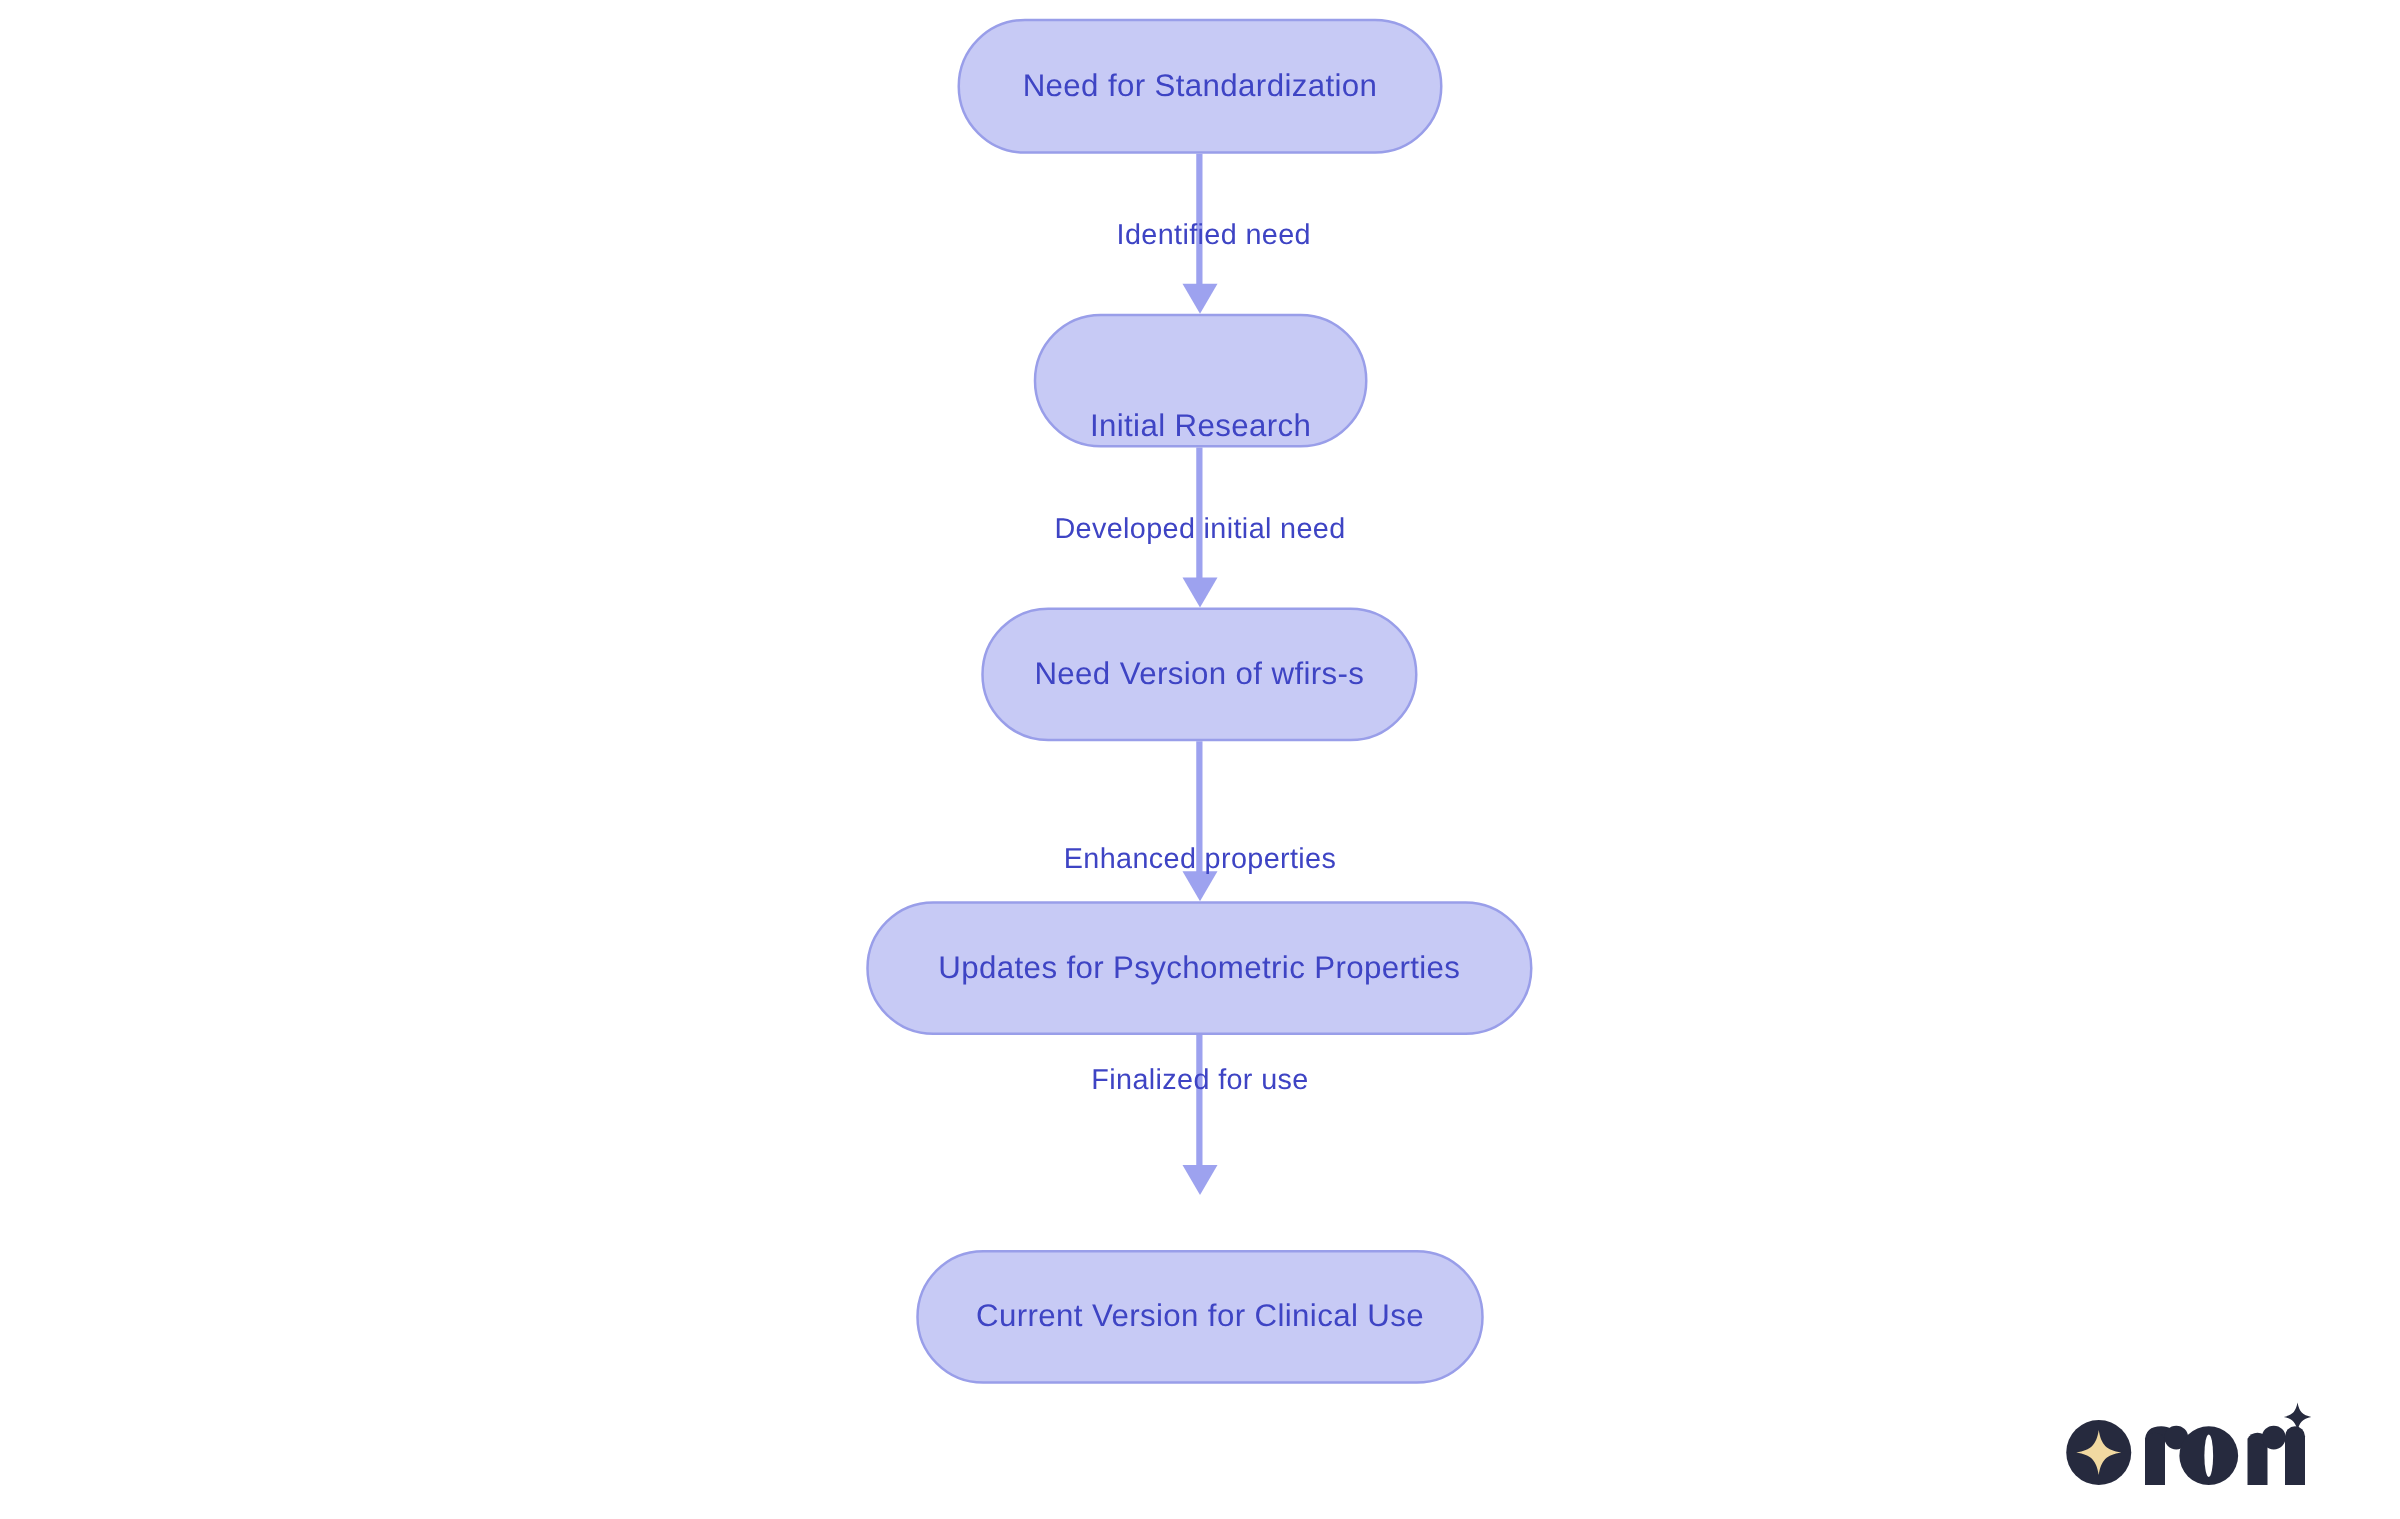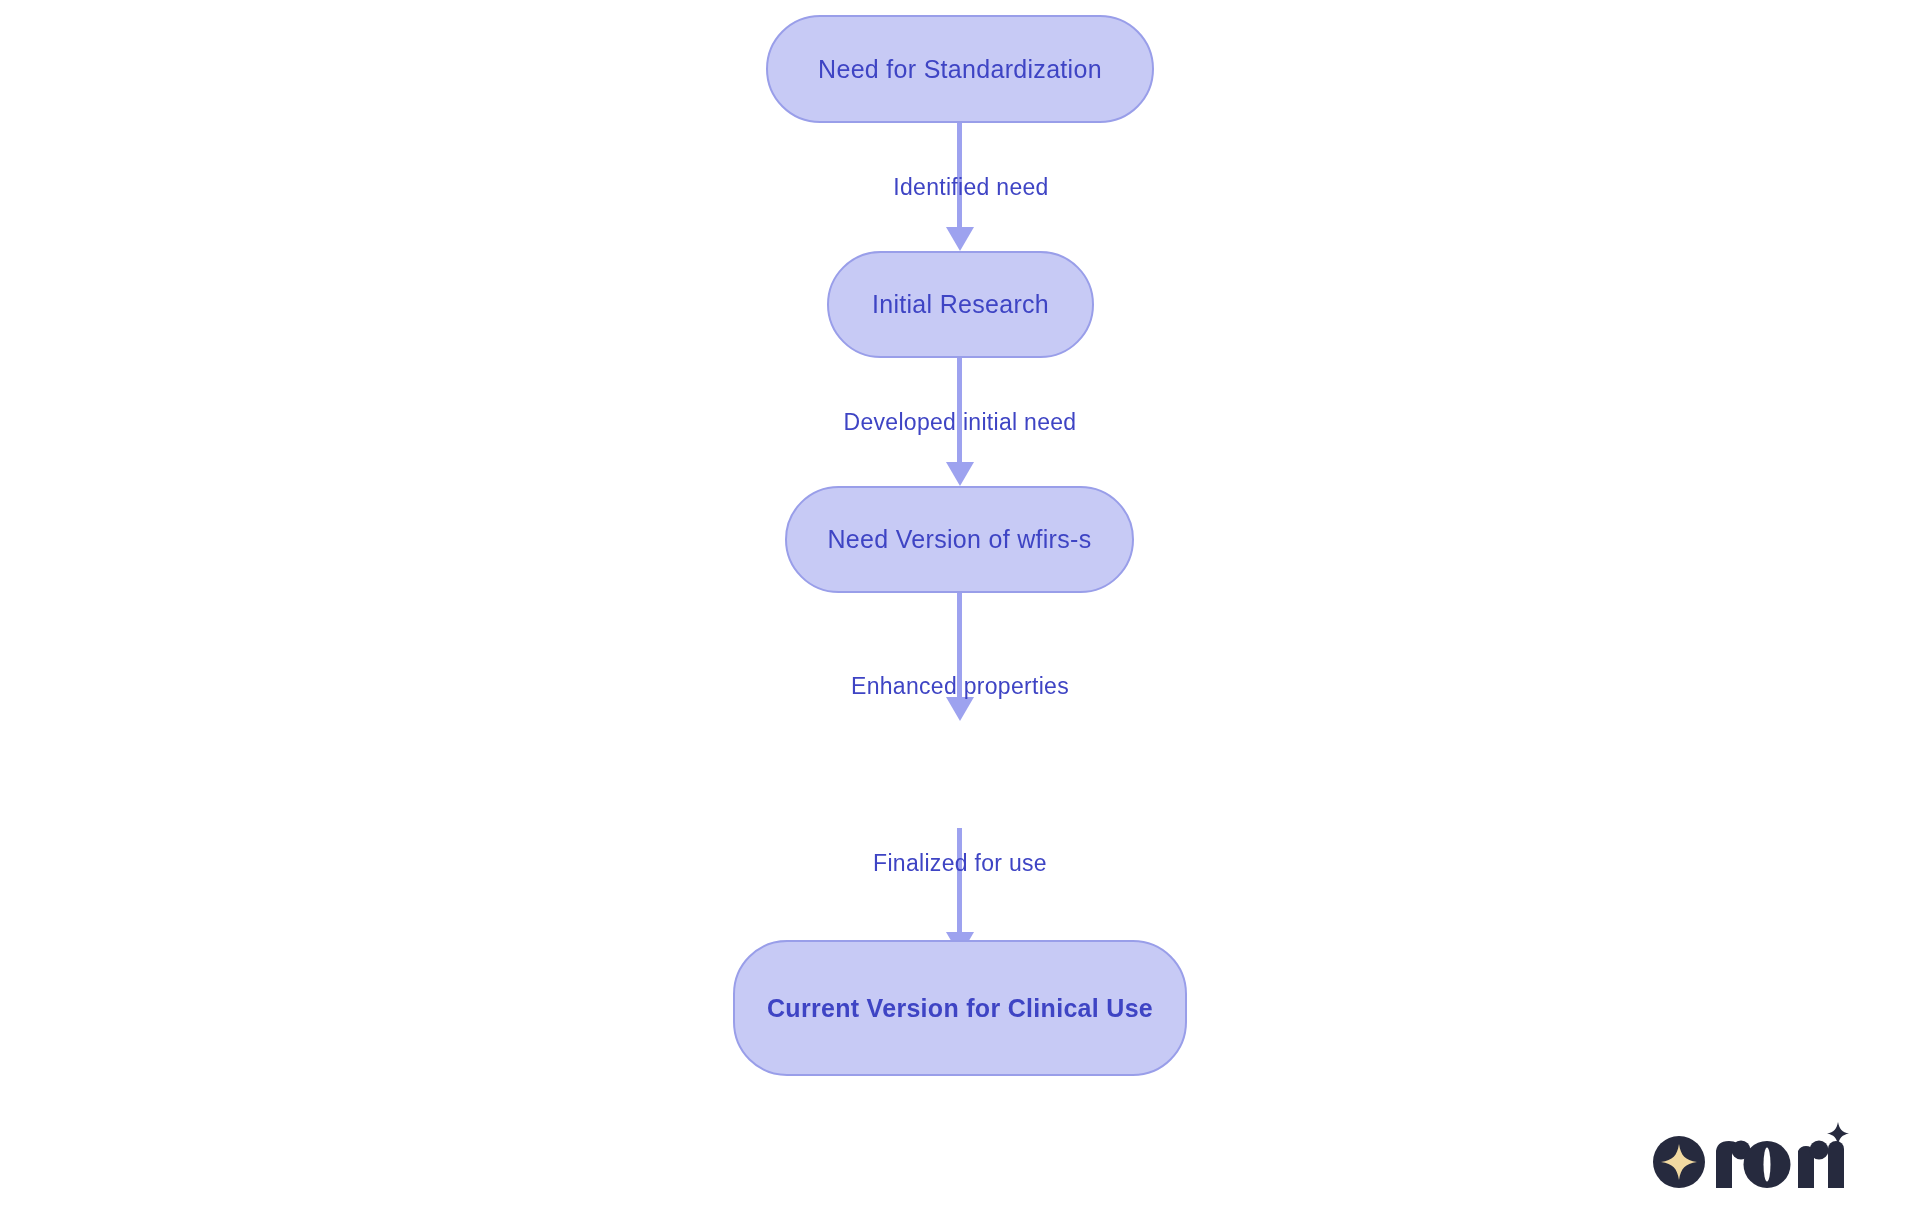--- a/index.html
+++ b/index.html
@@ -26,24 +26,24 @@
     display: flex;
     align-items: center;
     justify-content: center;
     color: var(--node-text, #3e44c4);
     font-size: 25px;
     letter-spacing: 0.3px;
     white-space: nowrap;
     z-index: 2;
   }
   .n1 { left: 766px; top: 15px;  width: 388px; }
-  .n2 { left: 827px; top: 251px; width: 267px; height: 107px; }
+  .n2 { left: 827px; top: 251px; width: 267px; height: 107px; align-items: flex-end; }
   .n3 { left: 785px; top: 486px; width: 349px; height: 107px; }
   .n4 { left: 693px; top: 721px; width: 533px; height: 107px; }
-  .n5 { left: 733px; top: 940px; width: 454px; height: 136px; font-weight: bold; }
+  .n5 { left: 733px; top: 1000px; width: 454px; height: 107px; }
 
   
   .edge-line {
     position: absolute;
     left: 957px;
     width: 5px;
     background: var(--edge-line, #9da2ef);
     z-index: 0;
   }
   .el1 { top: 123px; height: 106px; }
@@ -100,20 +100,23 @@
 
   <div class="flow-node n1">
     <span>Need for Standardization</span>
   </div>
   <div class="flow-node n2">
     <span>Initial Research</span>
   </div>
   <div class="flow-node n3">
     <span>Need Version of wfirs-s</span>
   </div>
+  <div class="flow-node n4">
+    <span>Updates for Psychometric Properties</span>
+  </div>
   <div class="flow-node n5">
     <span>Current Version for Clinical Use</span>
   </div>
 
   <div class="edge-line el1"></div>
   <div class="edge-arrow ea1"></div>
   <div class="edge-label lb1">Identified need</div>
 
   <div class="edge-line el2"></div>
   <div class="edge-arrow ea2"></div>

